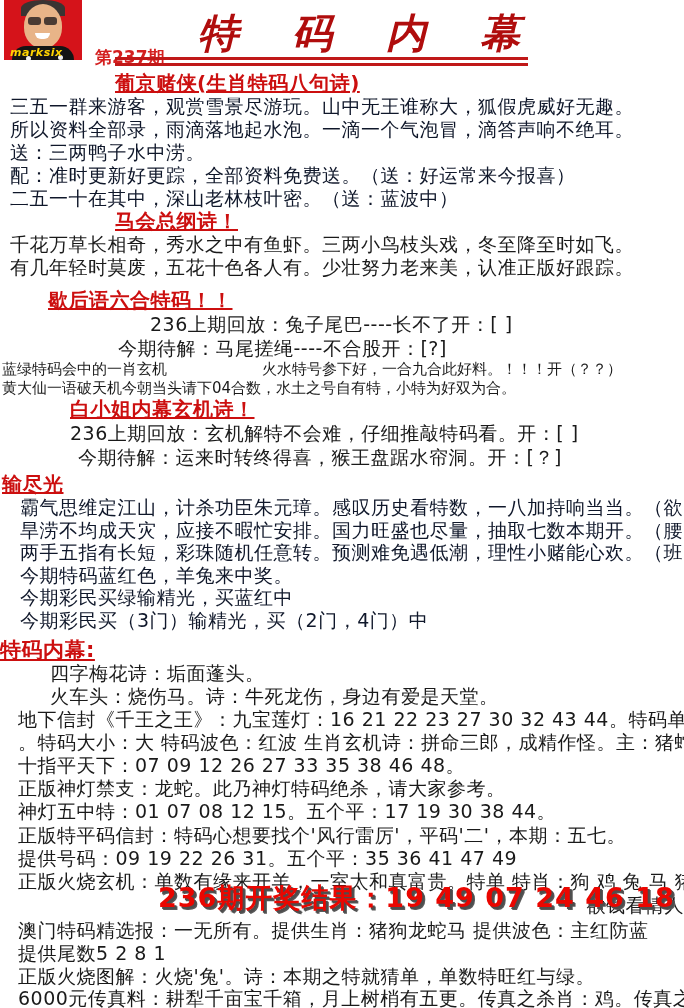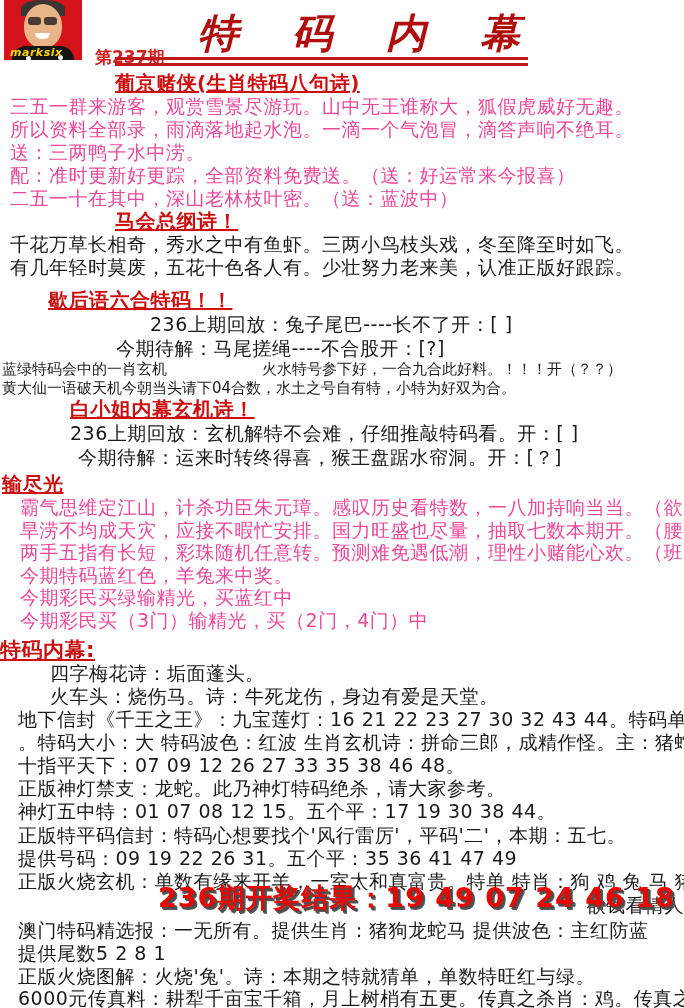--- a/index.html
+++ b/index.html
@@ -14,28 +14,28 @@
   .ph-glasses2{position:absolute;left:40px;top:17px;width:13px;height:8px;background:#4a3b33;border-radius:3px;}
   .ph-smile{position:absolute;left:31px;top:33px;width:15px;height:6px;background:#fff;border-radius:0 0 8px 8px;}
   .ph-body{position:absolute;left:8px;top:46px;width:62px;height:26px;background:#141414;border-radius:14px 14px 0 0;}
   .ph-dot{position:absolute;width:5px;height:5px;background:#efefef;border-radius:50%;}
   .ph-logo{position:absolute;left:6px;bottom:1px;color:#ffd400;font-size:11px;font-weight:bold;font-style:italic;letter-spacing:0.5px;}
   .issue{position:absolute;left:95px;top:46px;color:#d42020;font-weight:bold;font-size:17px;}
   .page-title{position:absolute;left:198px;top:6px;margin:0;color:#b00d0d;font-size:40px;font-weight:bold;letter-spacing:54px;white-space:nowrap;font-style:italic;}
   .title-rule{position:absolute;left:115px;top:57px;width:413px;height:3px;border-top:3px solid #c01818;border-bottom:3px solid #c01818;}
   
   .r{white-space:nowrap;font-size:19px;line-height:23px;color:#1a1a1a;letter-spacing:0.5px;}
-  .blue{color:#ec4899;}
+  .blue{color:#0f172a;}
   .redh{color:#cc0f0f;font-weight:bold;font-size:20px;line-height:23px;text-decoration:underline;}
   .bigh{font-size:21px;}
   .sm{font-size:15px;line-height:19px;letter-spacing:0;}
   .lh24{line-height:24px;} .lh25{line-height:25px;text-align:right;} .lh22{line-height:22.5px;} .lh20{line-height:20px;}
   .p2{padding-left:2px;} .p10{padding-left:10px;} .p18{padding-left:18px;} .p20{padding-left:20px;}
   .p50{padding-left:50px;} .p65{padding-left:48px;} .p70{padding-left:70px;} .p78{padding-left:78px;}
-  .p115{padding-left:115px;} .p150{padding-left:150px;} .p155{padding-left:80px;margin-left:36px;}
+  .p115{padding-left:115px;} .p150{padding-left:150px;} .p155{padding-left:118px;}
   .gap4{height:4px;} .gap8{height:8px;} .gap10{height:10px;}
   .mix-ml{margin-left:95px;}
   .rel{position:relative;}
   .result{position:absolute;left:158px;top:-8px;font-size:27px;font-weight:bold;color:#ea0600;
           text-shadow:2px 2px 0 #4d4d4d,3px 3px 0 #5a5a5a;letter-spacing:1px;white-space:nowrap;}
 </style>
 </head>
 <body>
 
 <div class="page">

